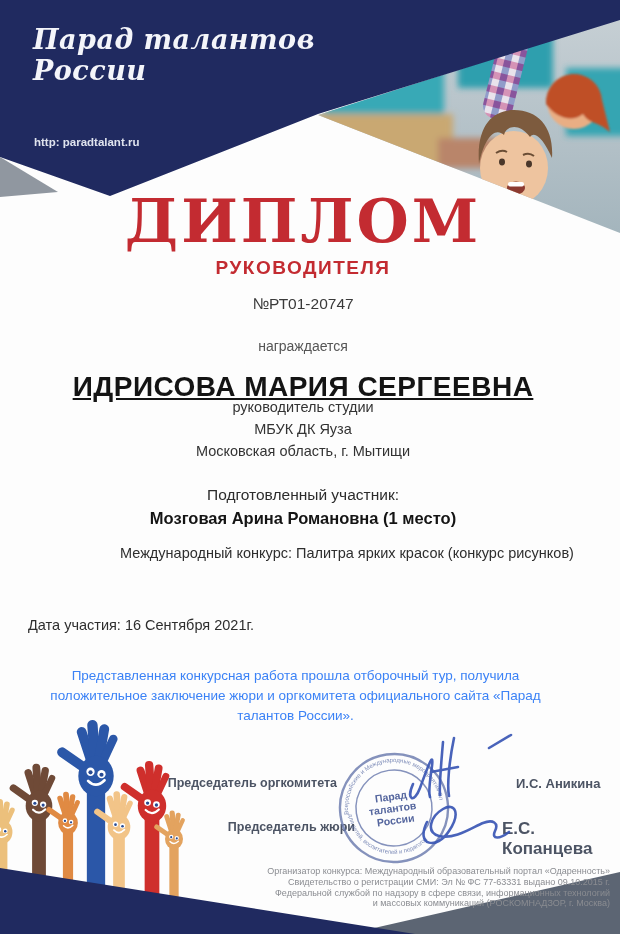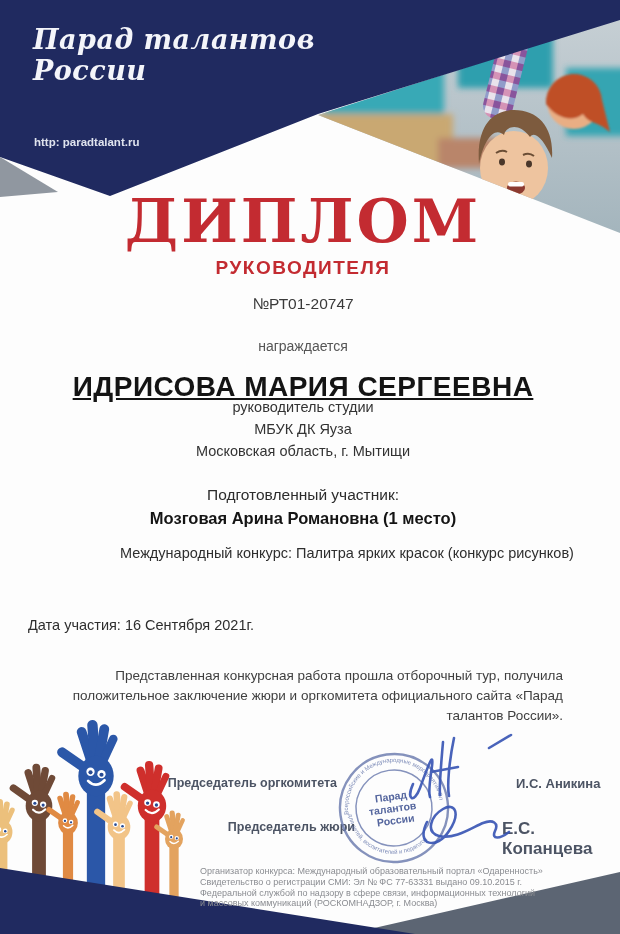--- a/index.html
+++ b/index.html
@@ -57,34 +57,34 @@
   }
   .t-role { position:absolute; left:0; top:399px; width:100%; font-size:14.5px; color:#333; }
   .t-org  { position:absolute; left:0; top:421px; width:100%; font-size:14.5px; color:#333; }
   .t-loc  { position:absolute; left:0; top:443px; width:100%; font-size:14.5px; color:#333; }
   .t-plabel { position:absolute; left:0; top:486px; width:100%; font-size:15.5px; color:#2c2c2c; }
   .t-pname  { position:absolute; left:0; top:509px; width:100%; font-size:16.5px; font-weight:bold; color:#141414; }
   .t-contest{ position:absolute; left:0; top:545px; width:100%; font-size:14.5px; color:#2e2e2e;margin-left:44px; }
   .t-date { position:absolute; left:28px; top:617px; font-size:14.5px; color:#2e2e2e; }
   .t-statement {
     position:absolute; left:28px; top:666px; width:535px;
-    font-size:13.5px; line-height:1.48; color:#404040; text-align:right;
+    font-size:13.5px; line-height:1.48; color:#3b82f6; text-align:center;
   }
   
   .sig-label-org  { position:absolute; left:0; top:776px; width:337px; text-align:right;
                     font-size:12.5px; font-weight:bold; color:#4c5464; }
   .sig-label-jury { position:absolute; left:18px; top:820px; width:337px; text-align:right;
                     font-size:12.5px; font-weight:bold; color:#4c5464; }
   .sig-name-org  { position:absolute; left:502px; top:776px; font-size:13px; font-weight:bold; color:#4c5464;padding-left:14px; }
   .sig-name-jury { position:absolute; left:502px; top:819px; font-size:17px; font-weight:bold; color:#4c5464; }
   .stamp { position:absolute; left:336px; top:750px; transform:rotate(-8deg); }
   .ink   { position:absolute; left:393px; top:726px; }
   
   .footer {
-    position:absolute; left:200px; top:866px; width:410px; text-align:left;
+    position:absolute; left:200px; top:866px; width:410px; text-align:right;
     font-size:9px; line-height:10.8px; color:#8a8c91;
   }
   
   .wedge-slate {
     position:absolute; left:0; top:0; width:620px; height:934px;
     background:#5c6573;
     clip-path:polygon(348px 934px, 620px 872px, 620px 934px, 348px 934px);
     pointer-events:none;
   }
   .wedge-navy {

